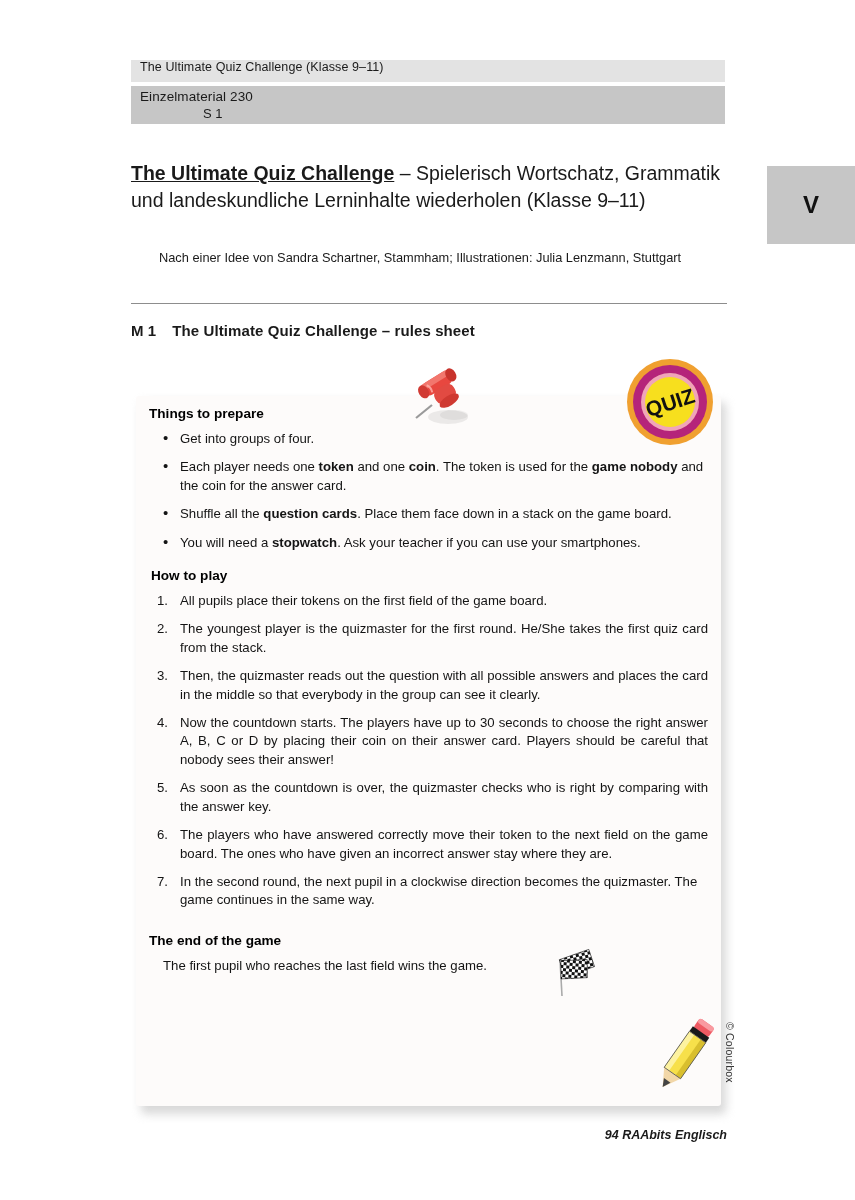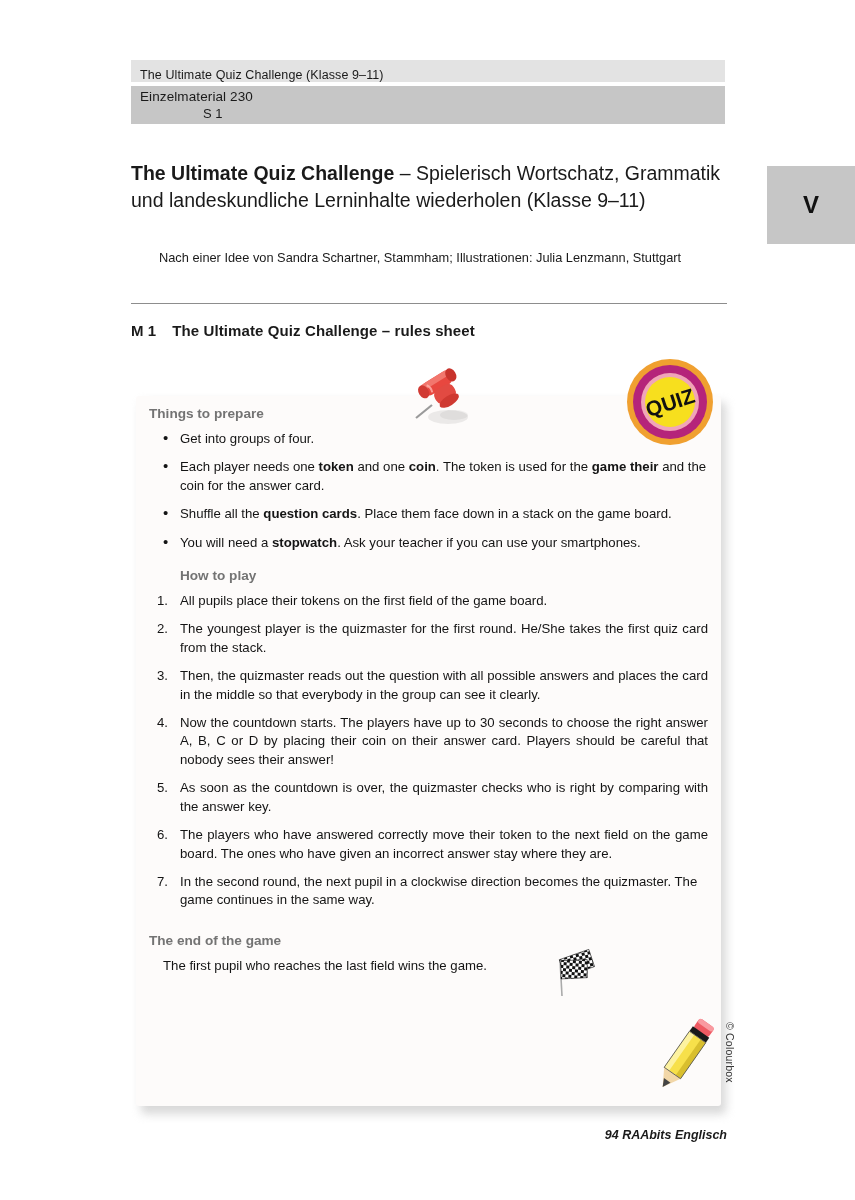--- a/index.html
+++ b/index.html
@@ -18,21 +18,21 @@
 
   
   .hdr-thin {
     position: absolute;
     left: 131px;
     top: 60px;
     width: 594px;
     height: 22px;
     background: #e3e3e3;
     display: flex;
-    align-items: flex-end;
+    align-items: flex-start;
   }
   .hdr-thin .txt {
     font-size: 12.5px;
     color: #1a1a1a;
     padding-left: 9px;
     letter-spacing: 0.1px;
   }
   .hdr-thick {
     position: absolute;
     left: 131px;
@@ -76,21 +76,21 @@
   
   .title {
     position: absolute;
     left: 131px;
     top: 160px;
     width: 600px;
     font-size: 19.5px;
     line-height: 27px;
     color: #1a1a1a;
   }
-  .title .b { font-weight: bold; }
+  .title .b { font-weight: bold; text-decoration: underline; }
 
   .byline {
     position: absolute;
     left: 131px;
     top: 249px;
     width: 596px;
     font-size: 12.8px;
     line-height: 18px;
     text-align: justify;
     color: #1a1a1a;
@@ -142,23 +142,23 @@
     position: absolute;
     left: 13px;
     top: 10px;
     right: 13px;
   }
 
   h3.sec {
     margin: 0 0 9px 0;
     font-size: 13.6px;
     font-weight: bold;
-    color: #737373;
-  }
-  h3.sec.indent { margin-left: 31px; }
+    color: #000000;
+  }
+  h3.sec.indent { margin-left: 2px; }
 
   ul.bullets {
     margin: 0;
     padding: 0;
     list-style: none;
   }
   ul.bullets li {
     position: relative;
     padding-left: 31px;
     margin-bottom: 10px;
@@ -302,21 +302,21 @@
   <span class="m1num">M 1</span><span>The Ultimate Quiz Challenge – rules sheet</span>
 </div>
 
 <div class="card-shadow"></div>
 <div class="card">
   <div class="card-inner">
 
     <h3 class="sec">Things to prepare</h3>
     <ul class="bullets" id="prepare-list">
         <li><span>Get into groups of four.</span></li>
-        <li><span>Each player needs one </span><b>token</b><span> and one </span><b>coin</b><span>. The token is used for the </span><b>game their</b><span> and the coin for the answer card.</span></li>
+        <li><span>Each player needs one </span><b>token</b><span> and one </span><b>coin</b><span>. The token is used for the </span><b>game nobody</b><span> and the coin for the answer card.</span></li>
         <li><span>Shuffle all the </span><b>question cards</b><span>. Place them face down in a stack on the game board.</span></li>
         <li><span>You will need a </span><b>stopwatch</b><span>. Ask your teacher if you can use your smartphones.</span></li>
       </ul>
 
     <div class="gap-b"></div>
     <h3 class="sec indent">How to play</h3>
 
     <ol class="steps" id="play-steps">
         <li class="nojust">All pupils place their tokens on the first field of the game board.</li>
         <li>The youngest player is the quizmaster for the first round. He/She takes the first quiz card from the stack.</li>

